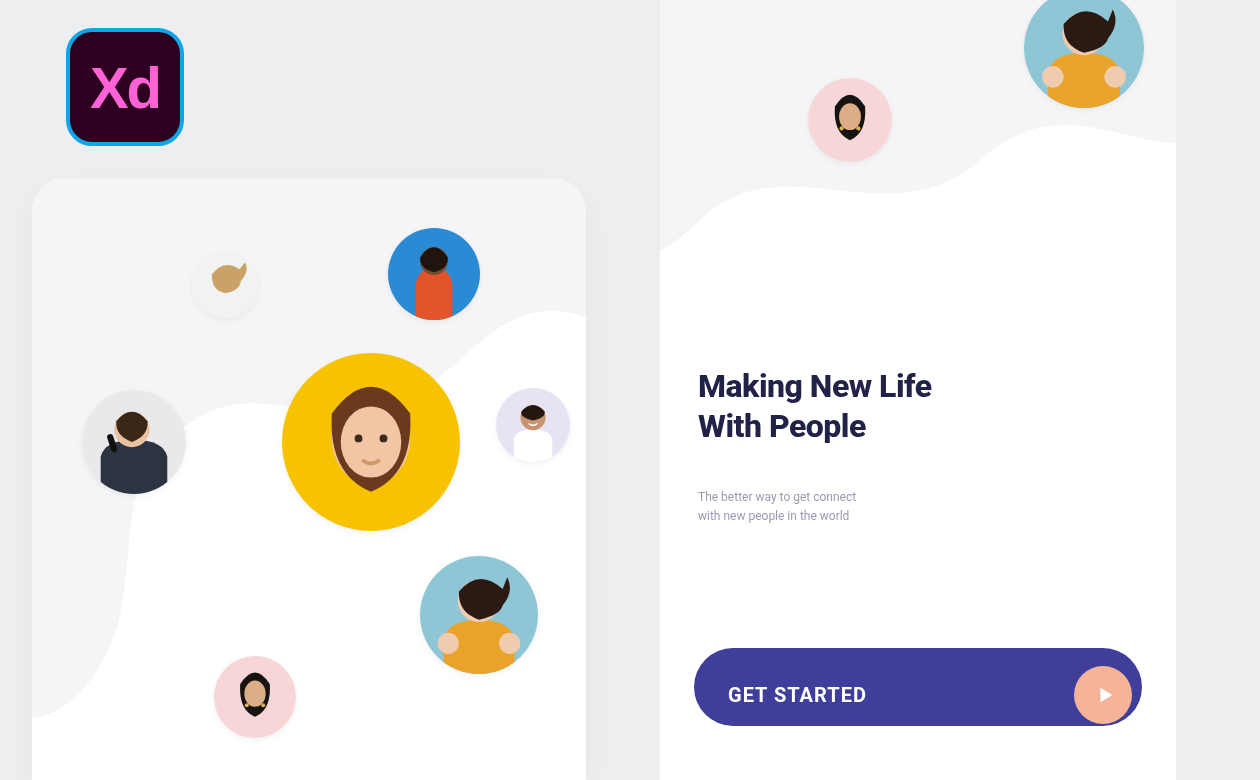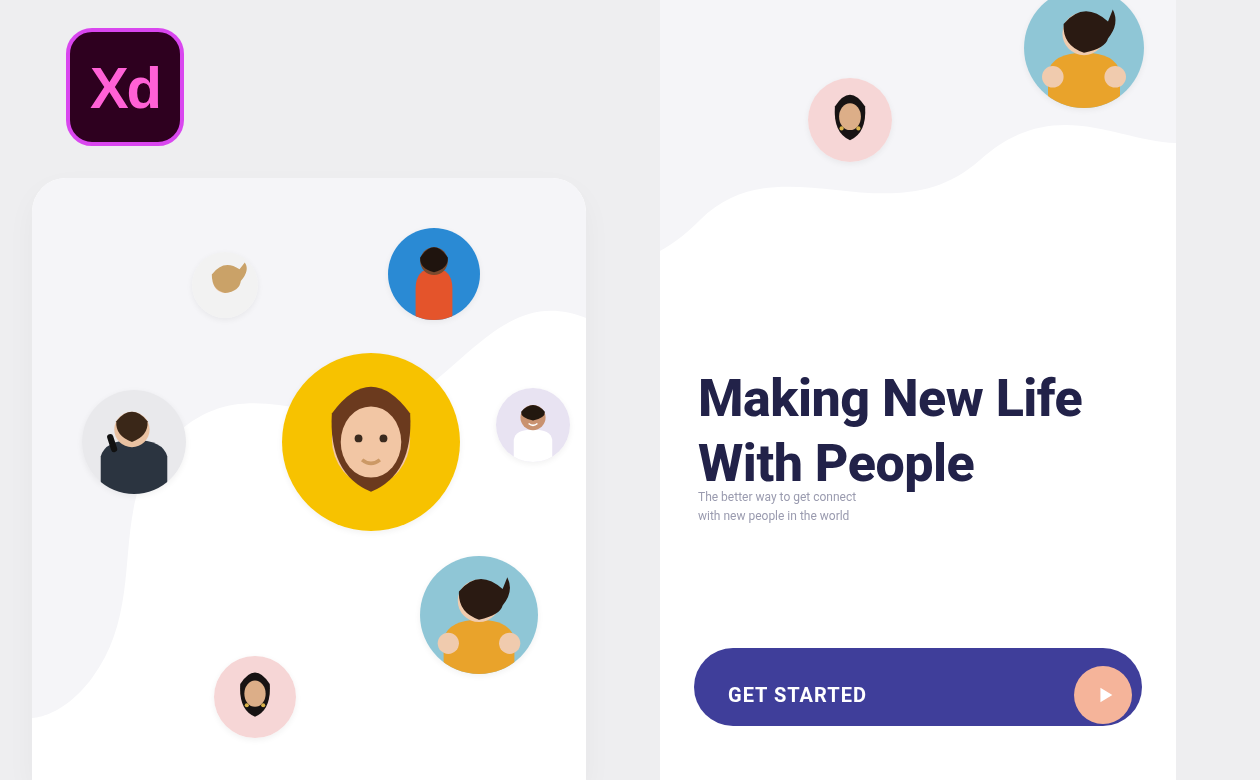--- a/index.html
+++ b/index.html
@@ -14,21 +14,21 @@
 
   
   .xd-badge {
     position: absolute;
     top: 28px;
     left: 66px;
     width: 118px;
     height: 118px;
     border-radius: 26px;
     background: #2e001f;
-    border: 4px solid #d946ef;
+    border: 4px solid #0ea5e9;
     display: flex;
     align-items: center;
     justify-content: center;
   }
   .xd-badge span {
     font-family: Arial, sans-serif;
     font-weight: 700;
     font-size: 58px;
     color: #ff61d6;
     letter-spacing: -2px;
@@ -90,21 +90,21 @@
   .av-r1 { width: 84px; height: 84px; top: 78px; left: 148px; }
   .av-r2 { width: 120px; height: 120px; top: -12px; left: 364px; }
 
   
   .headline {
     position: absolute;
     top: 366px;
     left: 38px;
     right: 40px;
     font-weight: 800;
-    font-size: 52px;
+    font-size: 32px;
     line-height: 1.25;
     color: #222249;
     letter-spacing: -0.5px;
     white-space: pre-line;
   }
   .subtext {
     position: absolute;
     top: 488px;
     left: 38px;
     right: 60px;

